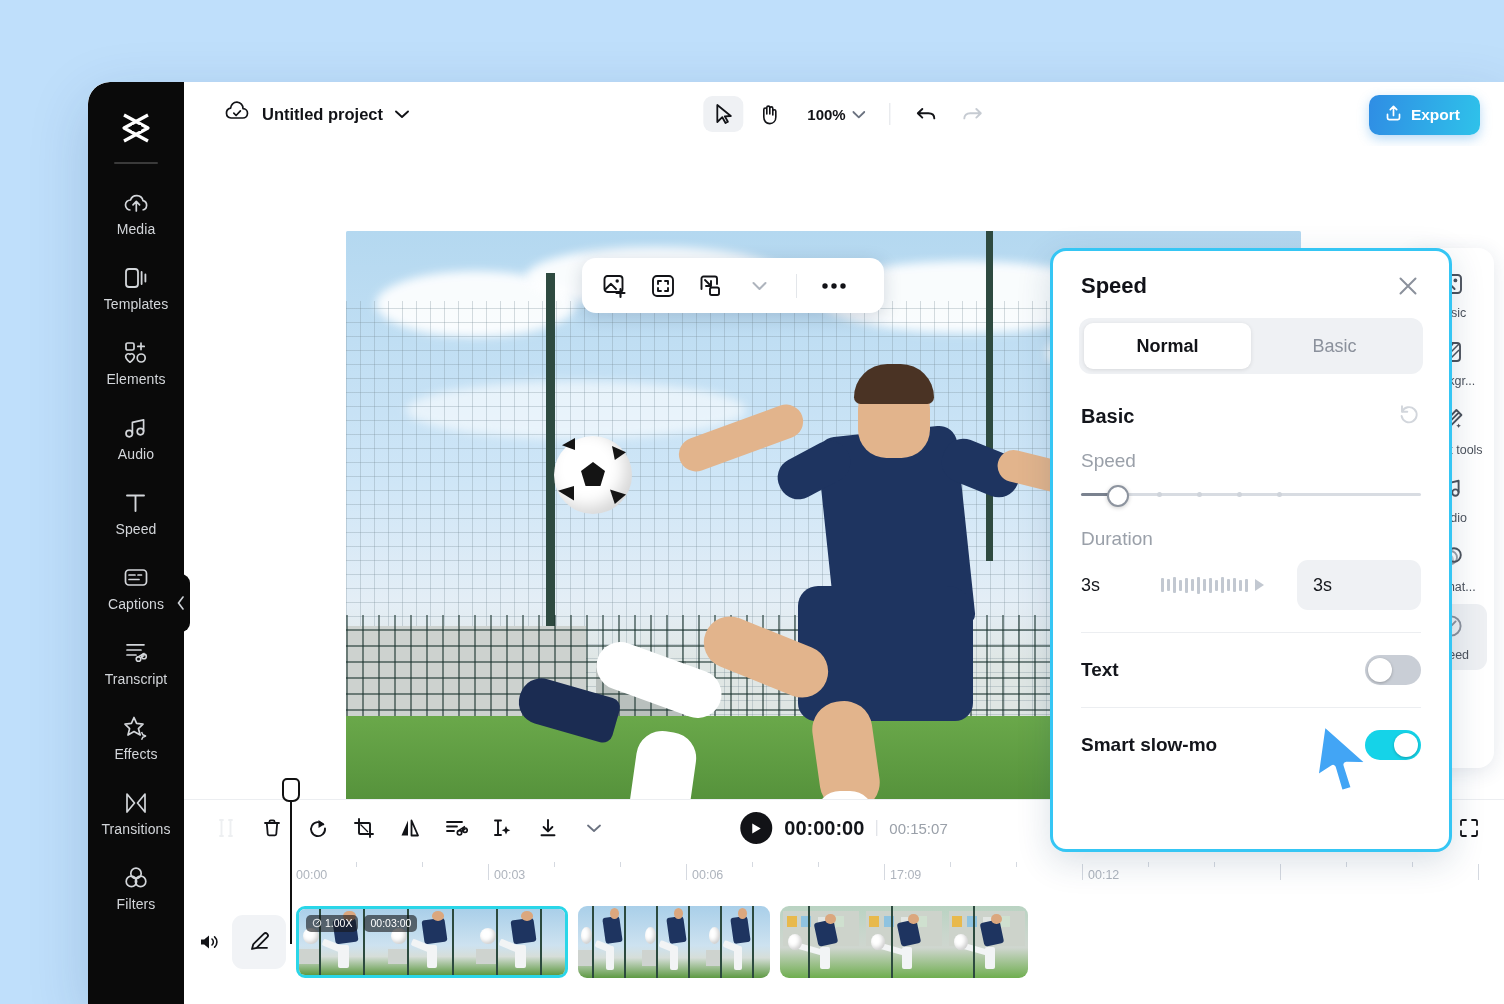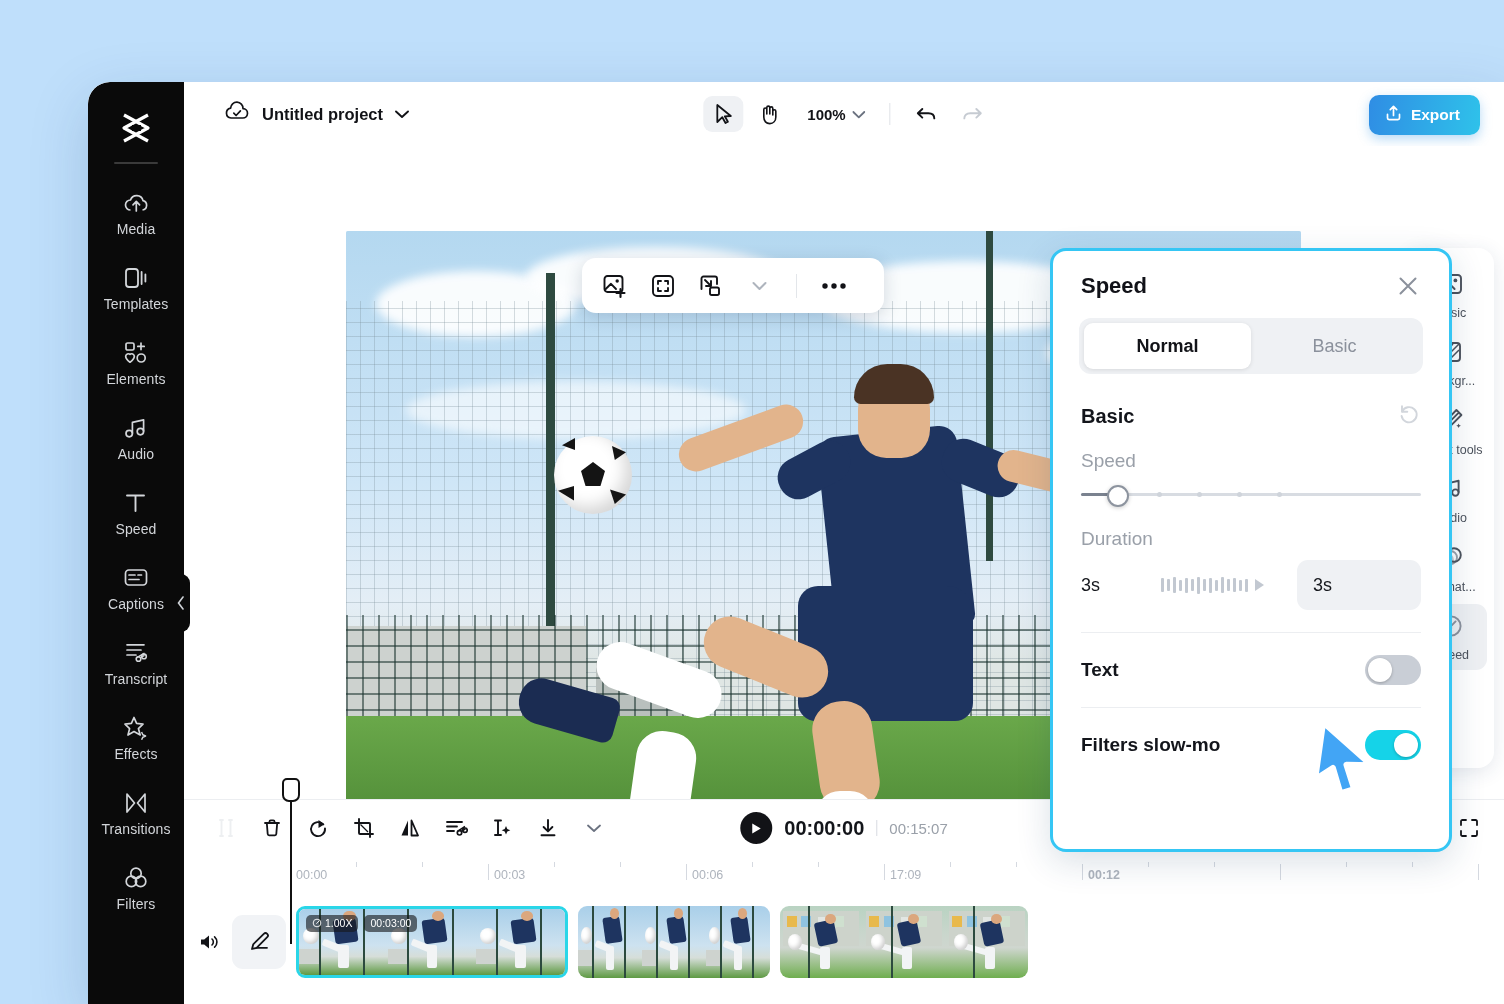--- a/index.html
+++ b/index.html
@@ -520,21 +520,21 @@
     <div class="sp-toggle-row">
       <span class="sp-trowlbl">Text</span>
       <div class="tgl" id="pitch-toggle">
           <div class="kn"></div>
         </div>
     </div>
 
     <div class="sp-div"></div>
 
     <div class="sp-toggle-row">
-      <span class="sp-trowlbl">Filters slow-mo</span>
+      <span class="sp-trowlbl">Smart slow-mo</span>
       <div class="tgl on" id="smooth-toggle">
           <div class="kn"></div>
         </div>
     </div>
   </div>
 
   <div id="right-rail">
       <div class="rr-item">
         <span><svg width="26" height="26" viewBox="0 0 26 26" fill="none">
             <rect x="3" y="4" width="20" height="18" rx="3.2" stroke="#4c525c" stroke-width="1.9"></rect>
@@ -712,21 +712,21 @@
         <div class="tick" style="left: 964px;"></div>
         <div class="tick" style="left: 1030px;"></div>
         <div class="majtick" style="left: 1096px;"></div>
         <div class="tick" style="left: 1162px;"></div>
         <div class="tick" style="left: 1228px;"></div>
         <div class="majtick" style="left: 1294px;"></div>
         <div class="rlbl" style="left: 112px;">00:00</div>
         <div class="rlbl" style="left: 310px;">00:03</div>
         <div class="rlbl" style="left: 508px;">00:06</div>
         <div class="rlbl" style="left: 706px;">17:09</div>
-        <div class="rlbl" style="left: 904px; font-weight: bold;">00:12</div>
+        <div class="rlbl" style="left: 904px;">00:12</div>
       </div>
 
     <div id="playhead">
         <div class="ph-cap"></div>
       </div>
 
     <div id="track-row">
       <div id="mute-ico">
         <svg width="22" height="20" viewBox="0 0 22 20">
             <path d="M3 7.5 h3.2 L11 3.5 v13 L6.2 12.5 H3 Z" fill="#121317"></path>

